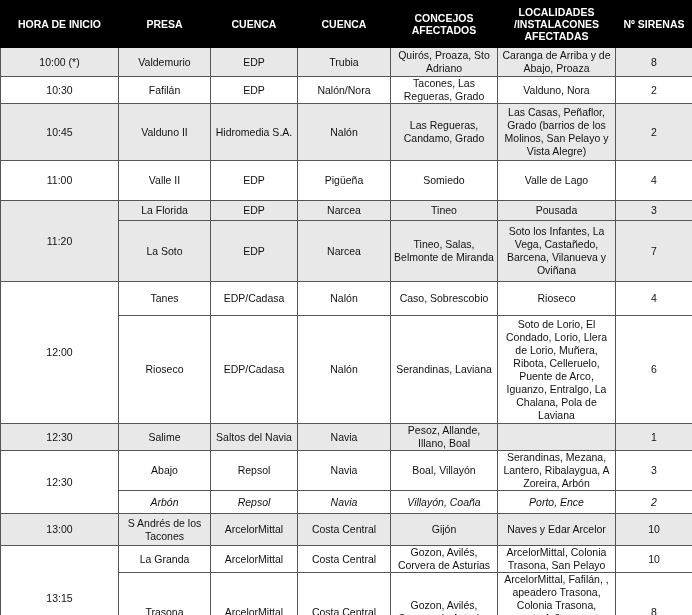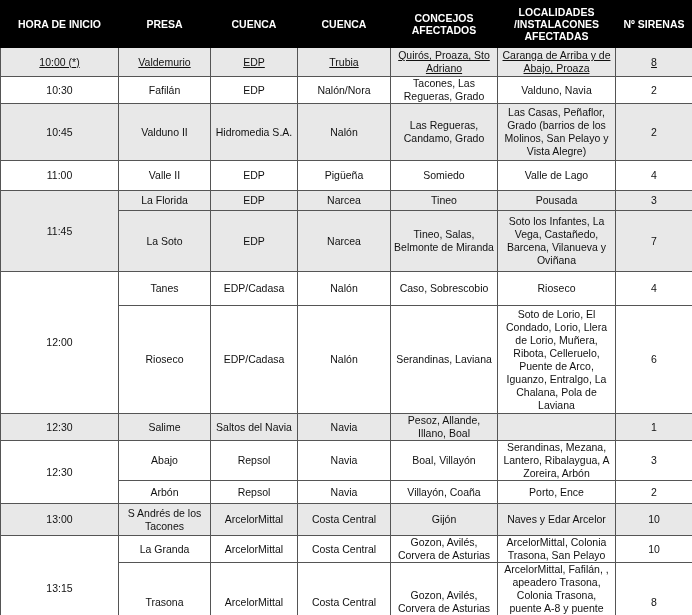--- a/index.html
+++ b/index.html
@@ -59,58 +59,58 @@
       <th>HORA DE INICIO</th>
       <th>PRESA</th>
       <th>CUENCA</th>
       <th>CUENCA</th>
       <th>CONCEJOS AFECTADOS</th>
       <th>LOCALIDADES /INSTALACONES AFECTADAS</th>
       <th>Nº SIRENAS</th>
     </tr>
   </thead>
   <tbody id="tbody">
-      <tr style="height: 29px; text-decoration: underline;">
+      <tr style="height: 29px;">
         <td class="grey" rowspan="1">10:00 (*)</td>
         <td class="grey">Valdemurio</td>
         <td class="grey">EDP</td>
         <td class="grey">Trubia</td>
         <td class="grey">Quirós, Proaza, Sto Adriano</td>
         <td class="grey">Caranga de Arriba y de Abajo, Proaza</td>
         <td class="grey">8</td>
       </tr>
       <tr style="height: 26px;">
         <td class="white" rowspan="1">10:30</td>
         <td class="white">Fafilán</td>
         <td class="white">EDP</td>
         <td class="white">Nalón/Nora</td>
         <td class="white">Tacones,  Las Regueras, Grado</td>
-        <td class="white">Valduno, Navia</td>
+        <td class="white">Valduno, Nora</td>
         <td class="white">2</td>
       </tr>
       <tr style="height: 57px;">
         <td class="grey" rowspan="1">10:45</td>
         <td class="grey">Valduno II</td>
         <td class="grey">Hidromedia S.A.</td>
         <td class="grey">Nalón</td>
         <td class="grey">Las Regueras, Candamo, Grado</td>
         <td class="grey">Las Casas, Peñaflor, Grado (barrios de los Molinos, San Pelayo y Vista Alegre)</td>
         <td class="grey">2</td>
       </tr>
-      <tr style="height: 30px;">
+      <tr style="height: 40px;">
         <td class="white" rowspan="1">11:00</td>
         <td class="white">Valle II</td>
         <td class="white">EDP</td>
         <td class="white">Pigüeña</td>
         <td class="white">Somiedo</td>
         <td class="white">Valle de Lago</td>
         <td class="white">4</td>
       </tr>
       <tr style="height: 20px;">
-        <td class="grey" rowspan="2">11:45</td>
+        <td class="grey" rowspan="2">11:20</td>
         <td class="grey">La Florida</td>
         <td class="grey">EDP</td>
         <td class="grey">Narcea</td>
         <td class="grey">Tineo</td>
         <td class="grey">Pousada</td>
         <td class="grey">3</td>
       </tr>
       <tr style="height: 61px;">
         <td class="grey">La Soto</td>
         <td class="grey">EDP</td>
@@ -147,21 +147,21 @@
       </tr>
       <tr style="height: 40px;">
         <td class="white" rowspan="2">12:30</td>
         <td class="white">Abajo</td>
         <td class="white">Repsol</td>
         <td class="white">Navia</td>
         <td class="white">Boal, Villayón</td>
         <td class="white">Serandinas, Mezana, Lantero, Ribalaygua, A Zoreira, Arbón</td>
         <td class="white">3</td>
       </tr>
-      <tr style="height: 23px;">
+      <tr style="height: 23px; font-style: italic;">
         <td class="white">Arbón</td>
         <td class="white">Repsol</td>
         <td class="white">Navia</td>
         <td class="white">Villayón, Coaña</td>
         <td class="white">Porto, Ence</td>
         <td class="white">2</td>
       </tr>
       <tr style="height: 32px;">
         <td class="grey" rowspan="1">13:00</td>
         <td class="grey">S Andrés de los Tacones</td>

